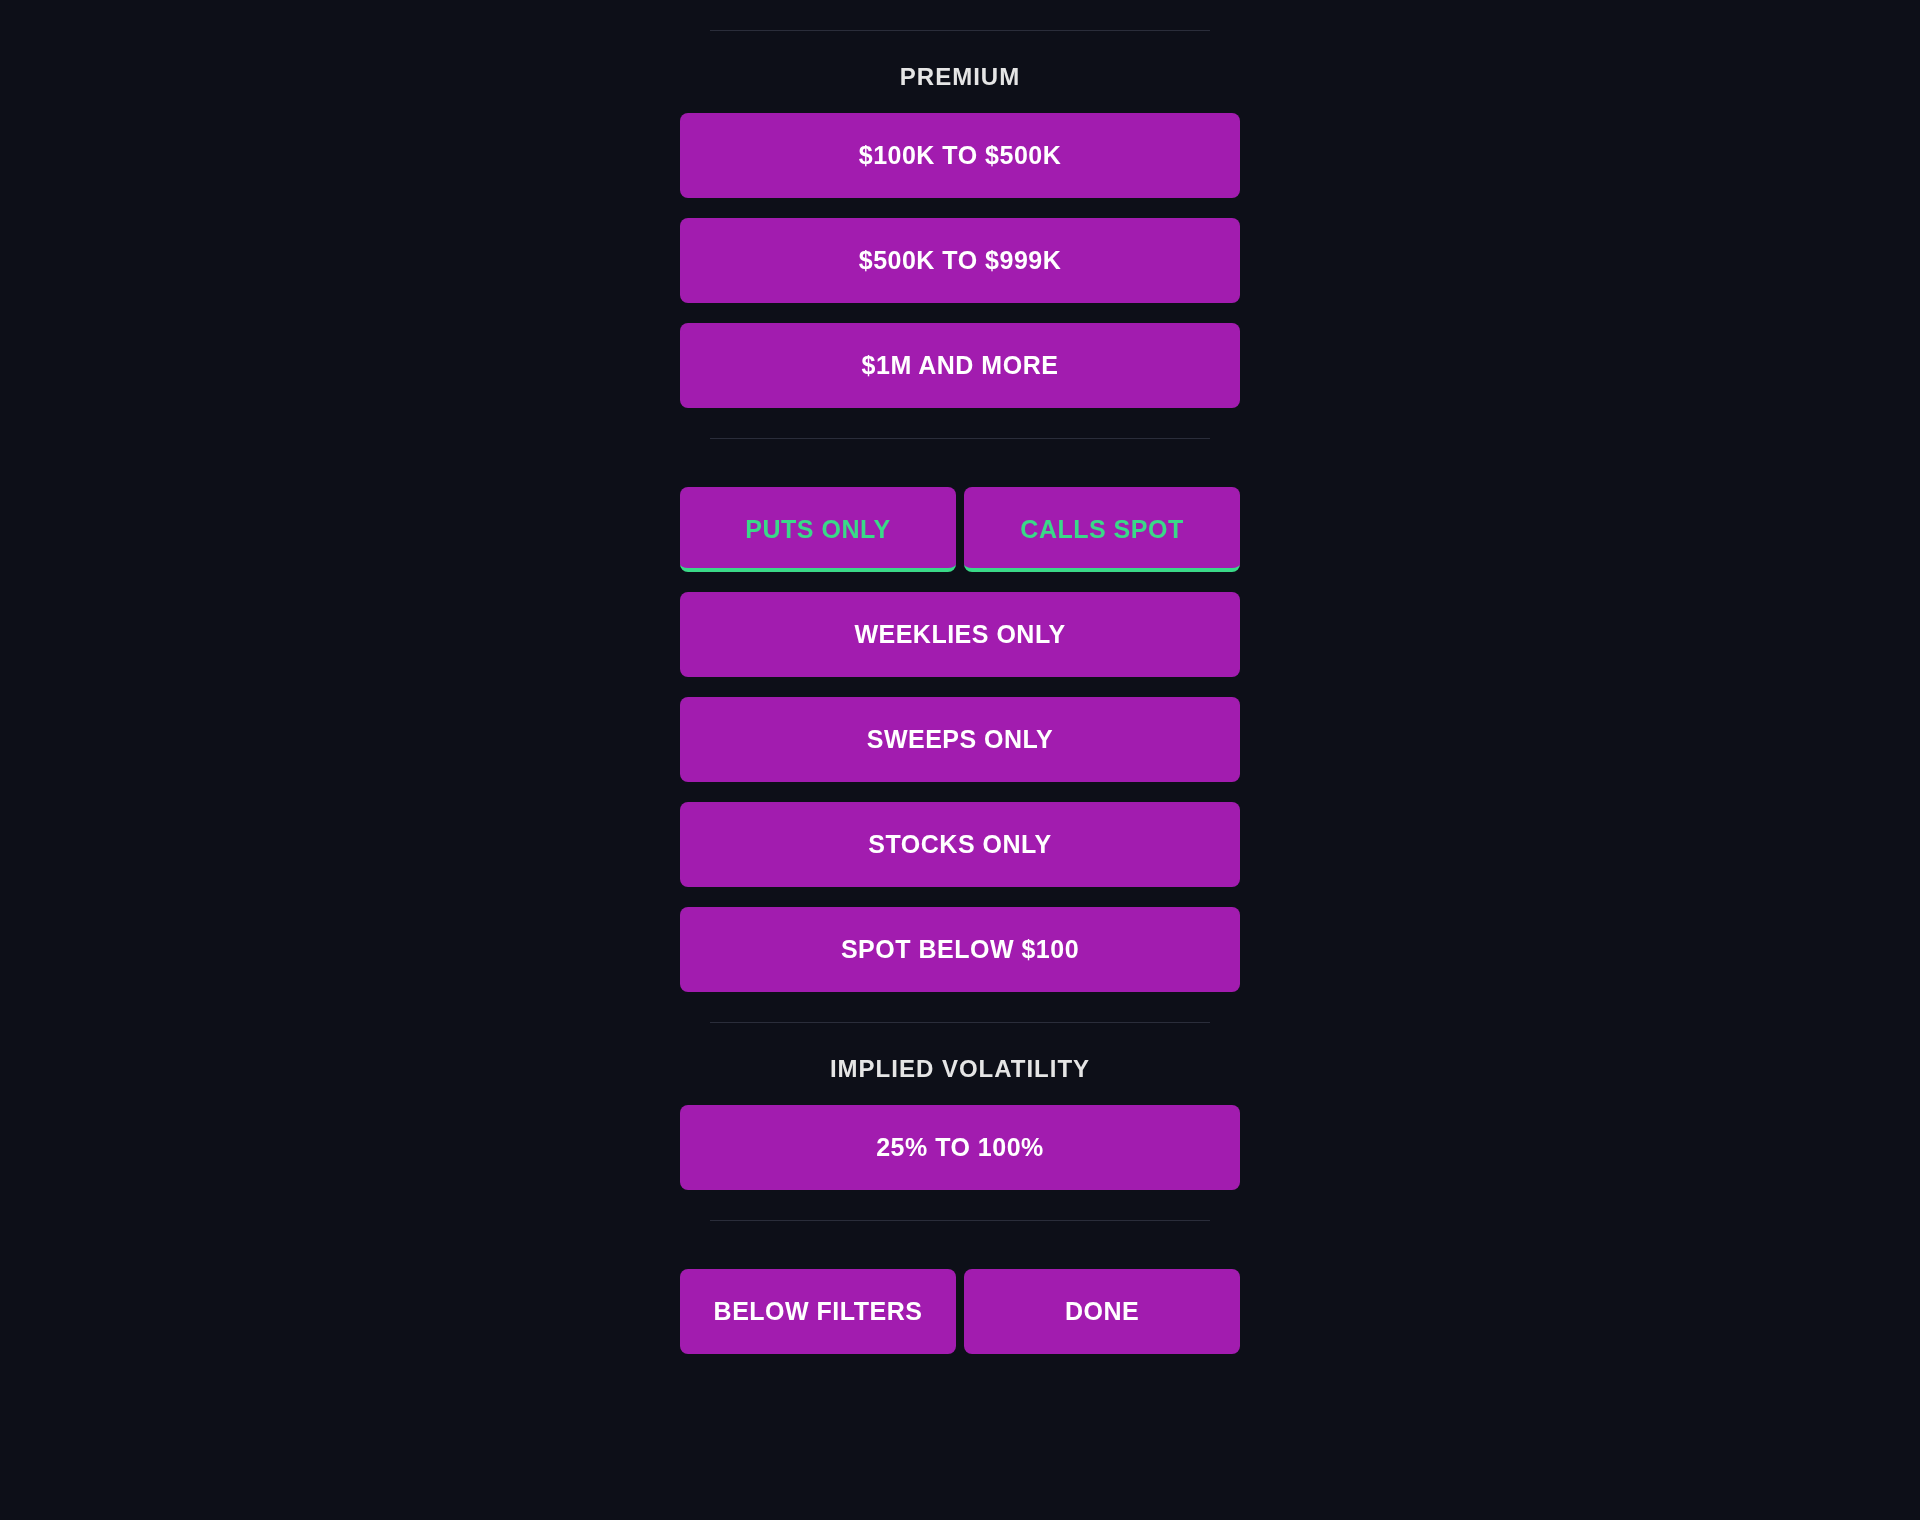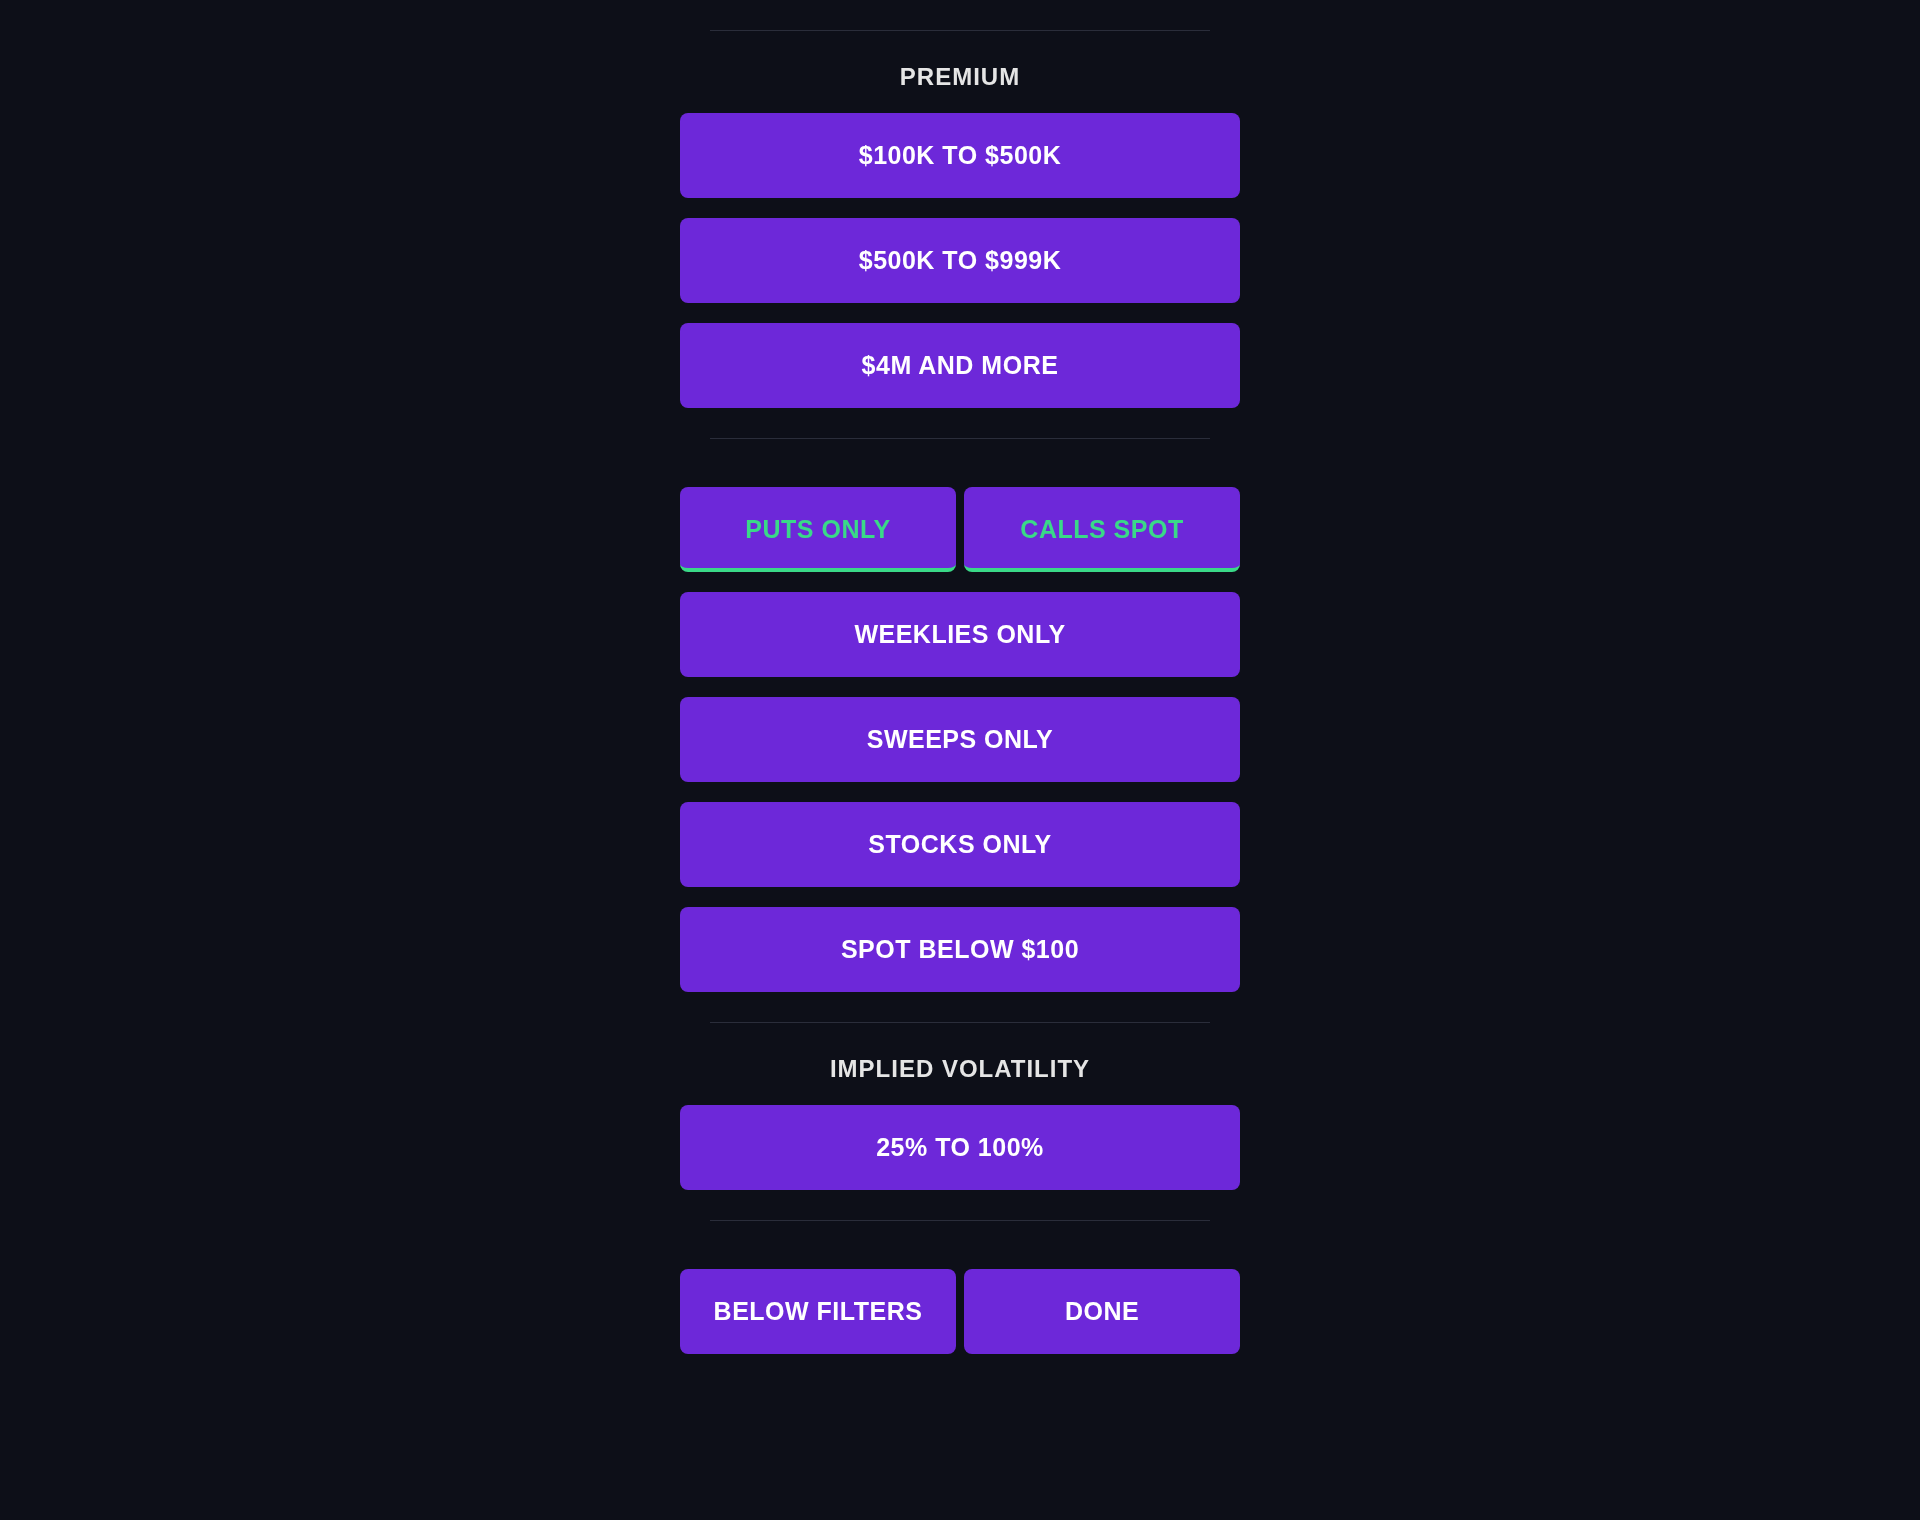--- a/index.html
+++ b/index.html
@@ -28,21 +28,21 @@
   }
   .section-label {
     color: #e5e5e5;
     font-size: 24px;
     font-weight: 600;
     text-align: center;
     letter-spacing: 1px;
     margin: 22px 0;
   }
   .btn {
-    background-color: #6d28d9;
+    background-color: #a21caf;
     border: none;
     border-radius: 8px;
     color: #ffffff;
     font-size: 25px;
     font-weight: 700;
     letter-spacing: 0.5px;
     padding: 28px 0;
     text-align: center;
     cursor: pointer;
     width: 100%;
@@ -68,21 +68,21 @@
 <body>
 
 <div class="container">
 
   <div class="divider"></div>
 
   <div class="section-label">PREMIUM</div>
 
   <button class="btn">$100K TO $500K</button>
   <button class="btn">$500K TO $999K</button>
-  <button class="btn">$4M AND MORE</button>
+  <button class="btn">$1M AND MORE</button>
 
   <div class="divider"></div>
 
   <div class="group-spacer"></div>
 
   <div class="btn-row">
     <button class="btn active">PUTS ONLY</button>
     <button class="btn active">CALLS SPOT</button>
   </div>
 

